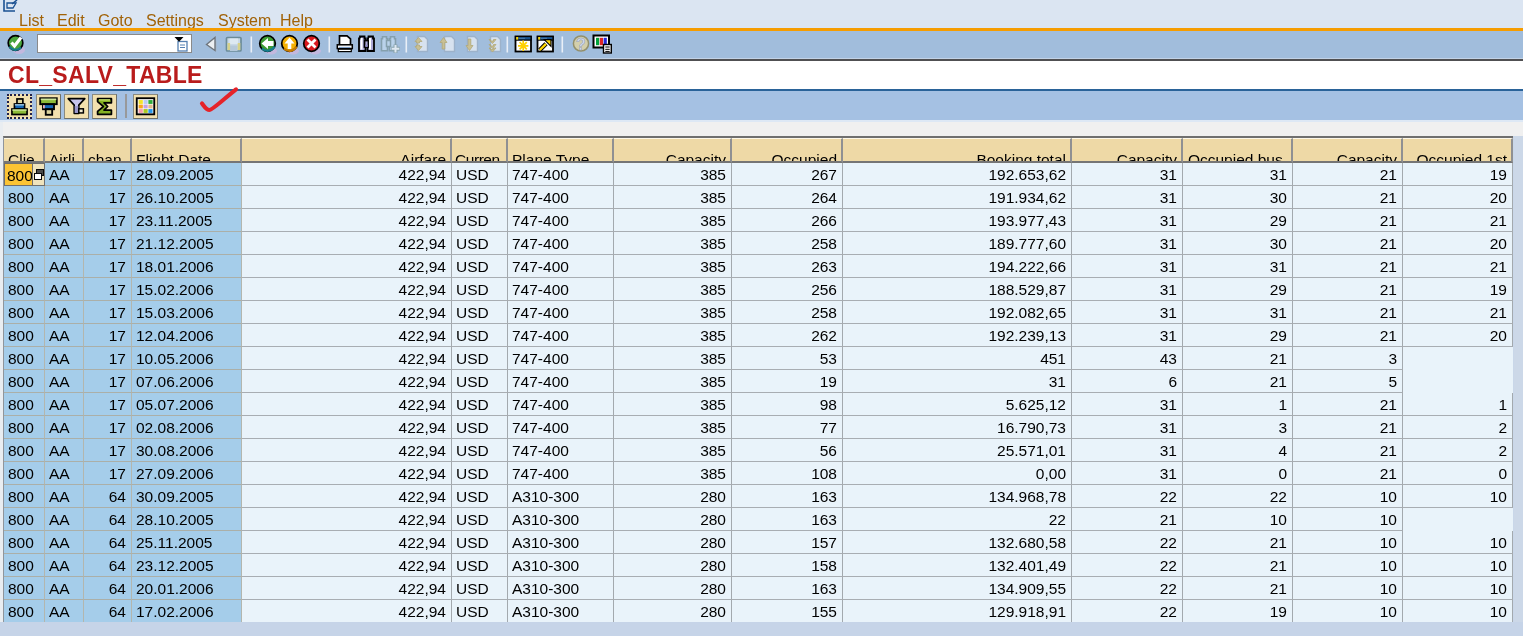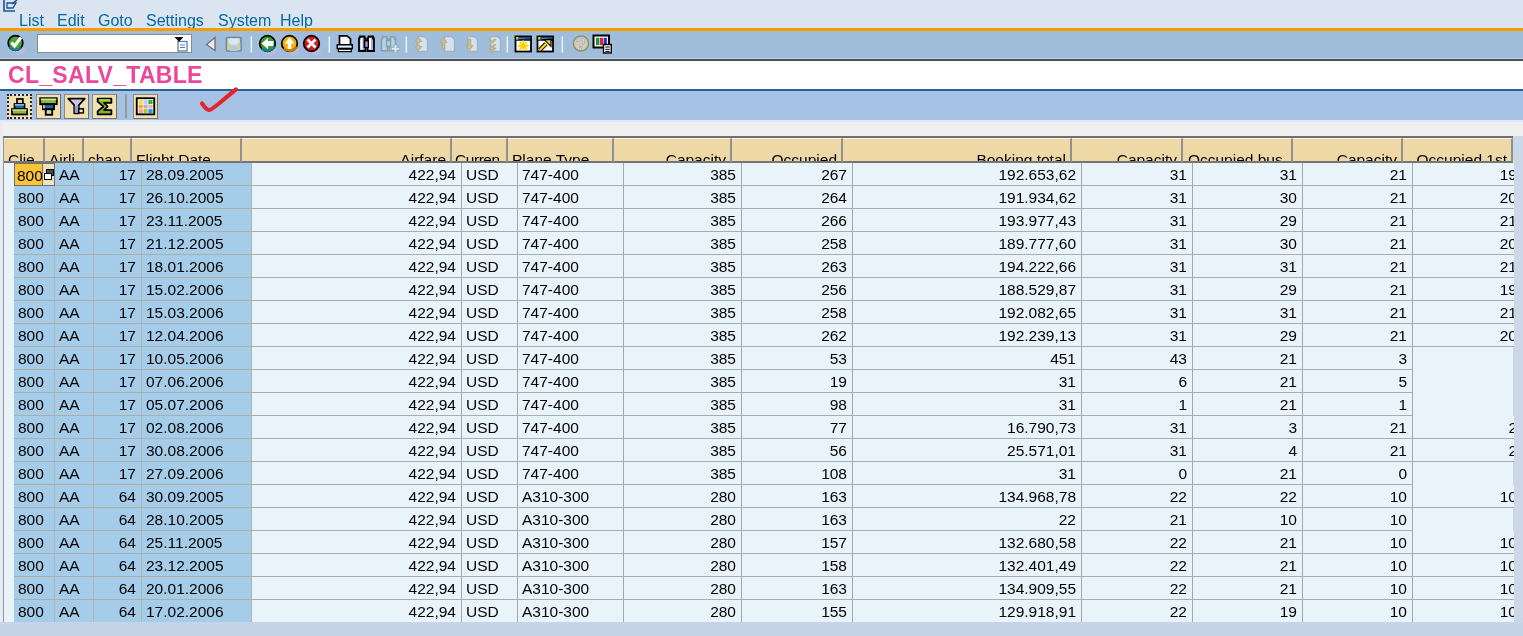--- a/index.html
+++ b/index.html
@@ -3,48 +3,48 @@
 <meta charset="utf-8">
 <style>
 * { margin:0; padding:0; box-sizing:border-box; }
 html,body { width:1523px; height:636px; overflow:hidden; }
 body { font-family:"Liberation Sans", sans-serif; position:relative; background:#c9d7e9; }
 #page { position:absolute; left:0; top:0; width:1523px; height:636px; }
 .abs { position:absolute; }
 
 
 #menubar { left:0; top:0; width:1523px; height:28px; background:#dbe5f2; }
-.mi { position:absolute; top:13px; font-size:16px; line-height:16px; color:#0369a1; }
+.mi { position:absolute; top:13px; font-size:16px; line-height:16px; color:#a16207; }
 #orangeline { left:0; top:28px; width:1523px; height:3px; background:#f59c00; }
 
 
 #toolbar { left:0; top:31px; width:1523px; height:26.5px; background:#a1bddc; }
 #lightline2 { left:0; top:57.5px; width:1523px; height:1.5px; background:#c2d2e6; }
 #darkline { left:0; top:59px; width:1523px; height:2.5px; background:#505052; }
 #cmdfield { position:absolute; left:37px; top:3px; width:155px; height:19px; background:#fff; border:1px solid #8a8a8a; }
 
 
 #titleband { left:0; top:61px; width:1523px; height:28px; background:#ffffff; }
-#title { position:absolute; left:8px; top:3px; font-size:23px; line-height:23px; font-weight:bold; color:#ec4899; letter-spacing:0.3px; }
+#title { position:absolute; left:8px; top:3px; font-size:23px; line-height:23px; font-weight:bold; color:#b91c1c; letter-spacing:0.3px; }
 #blueline { left:0; top:89px; width:1523px; height:2px; background:#2a6399; }
 
 
 #alvbar { left:0; top:91px; width:1523px; height:31px; background:#a5c1e3; border-bottom:2px solid #dde8f5; }
 .alvbtn { position:absolute; top:3px; width:25px; height:25px; background:#f2e0ae; border:1px solid #8a8a80; border-right-color:#6f6f66; border-bottom-color:#6f6f66; }
 #alvsep { position:absolute; left:125px; top:3px; width:2px; height:24px; background:#98999b; }
 
 
 #grayband { left:0; top:122px; width:1523px; height:14px; background:#f0f0f0; }
 
 
 #tbl { left:3px; top:136px; width:1510px; background:#e9f3fa; border-top:2px solid #6f6f6f; border-left:1px solid #8f959c; }
 .hrow { display:grid; grid-template-columns:41px 39px 48px 110px 210px 56px 106px 118px 111px 229px 111px 110px 110px 110px; height:25px; }
 .hc { background:#eed9a6; border-right:2px solid #8f9092; border-top:1px solid #fdf7e7; height:25px; font-size:15.5px; color:#000; padding:12px 4px 0 4px; white-space:nowrap; overflow:hidden; border-bottom:2px solid #757575; }
 .hr { text-align:right;text-decoration:underline; }
-.drow { display:grid; grid-template-columns:41px 39px 48px 110px 210px 56px 106px 118px 111px 229px 111px 110px 110px 110px; height:23px;margin-left:10px; }
+.drow { display:grid; grid-template-columns:41px 39px 48px 110px 210px 56px 106px 118px 111px 229px 111px 110px 110px 110px; height:23px; }
 .dc { font-size:15.5px; color:#000; padding:3px 5px 0 4px; white-space:nowrap; overflow:hidden; border-right:1px solid #a3a9ae; border-bottom:1px solid #a8adb2; background:#e9f3fa; }
 .key { background:#a5cdea; border-right:1px solid #b3b6ae; border-bottom:1px solid #abafa8; }
 .num { text-align:right; }
 #bottomband { left:0; top:622px; width:1523px; height:14px; background:#c6d4e8; }
 .cur { background:#fcc434 !important; padding:0 !important; border:1px solid #6f6f6f !important; position:relative; overflow:visible !important; }
 #c800 { position:absolute; left:2px; top:3px; }
 #curicon { position:absolute; right:0px; top:0px; width:12px; height:21px; background:#f0e3bc; border-left:1px solid #6f6f6f; }
 #curicon::before { content:""; position:absolute; left:3px; top:5px; width:6px; height:5px; background:#4a4a4a; border:1.5px solid #0a0a0a; }
 #curicon::after { content:""; position:absolute; left:0.5px; top:8.5px; width:6px; height:5px; background:#fff; border:1.5px solid #0a0a0a; }
 #rightstrip { left:1514px; top:136px; width:9px; height:486px; background:#ccd8e8; }
@@ -412,20 +412,21 @@
     <div class="drow">
         <div class="dc key">800</div>
         <div class="dc key">AA</div>
         <div class="dc key num">17</div>
         <div class="dc key">05.07.2006</div>
         <div class="dc num">422,94</div>
         <div class="dc">USD</div>
         <div class="dc">747-400</div>
         <div class="dc num">385</div>
         <div class="dc num">98</div>
+        <div class="dc num">5.625,12</div>
         <div class="dc num">31</div>
         <div class="dc num">1</div>
         <div class="dc num">21</div>
         <div class="dc num">1</div>
       </div>
     <div class="drow">
         <div class="dc key">800</div>
         <div class="dc key">AA</div>
         <div class="dc key num">17</div>
         <div class="dc key">02.08.2006</div>
@@ -459,20 +460,21 @@
     <div class="drow">
         <div class="dc key">800</div>
         <div class="dc key">AA</div>
         <div class="dc key num">17</div>
         <div class="dc key">27.09.2006</div>
         <div class="dc num">422,94</div>
         <div class="dc">USD</div>
         <div class="dc">747-400</div>
         <div class="dc num">385</div>
         <div class="dc num">108</div>
+        <div class="dc num">0,00</div>
         <div class="dc num">31</div>
         <div class="dc num">0</div>
         <div class="dc num">21</div>
         <div class="dc num">0</div>
       </div>
     <div class="drow">
         <div class="dc key">800</div>
         <div class="dc key">AA</div>
         <div class="dc key num">64</div>
         <div class="dc key">30.09.2005</div>

